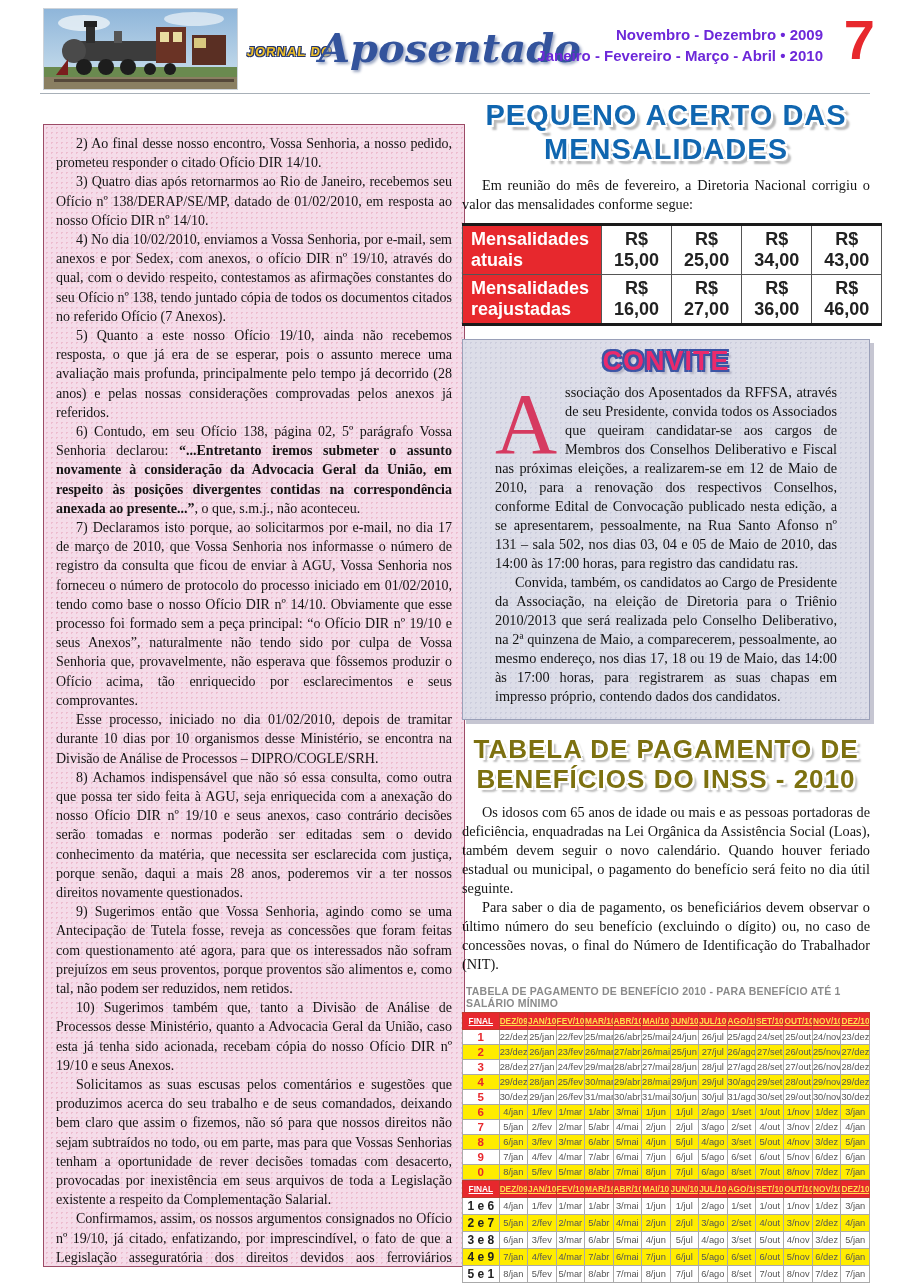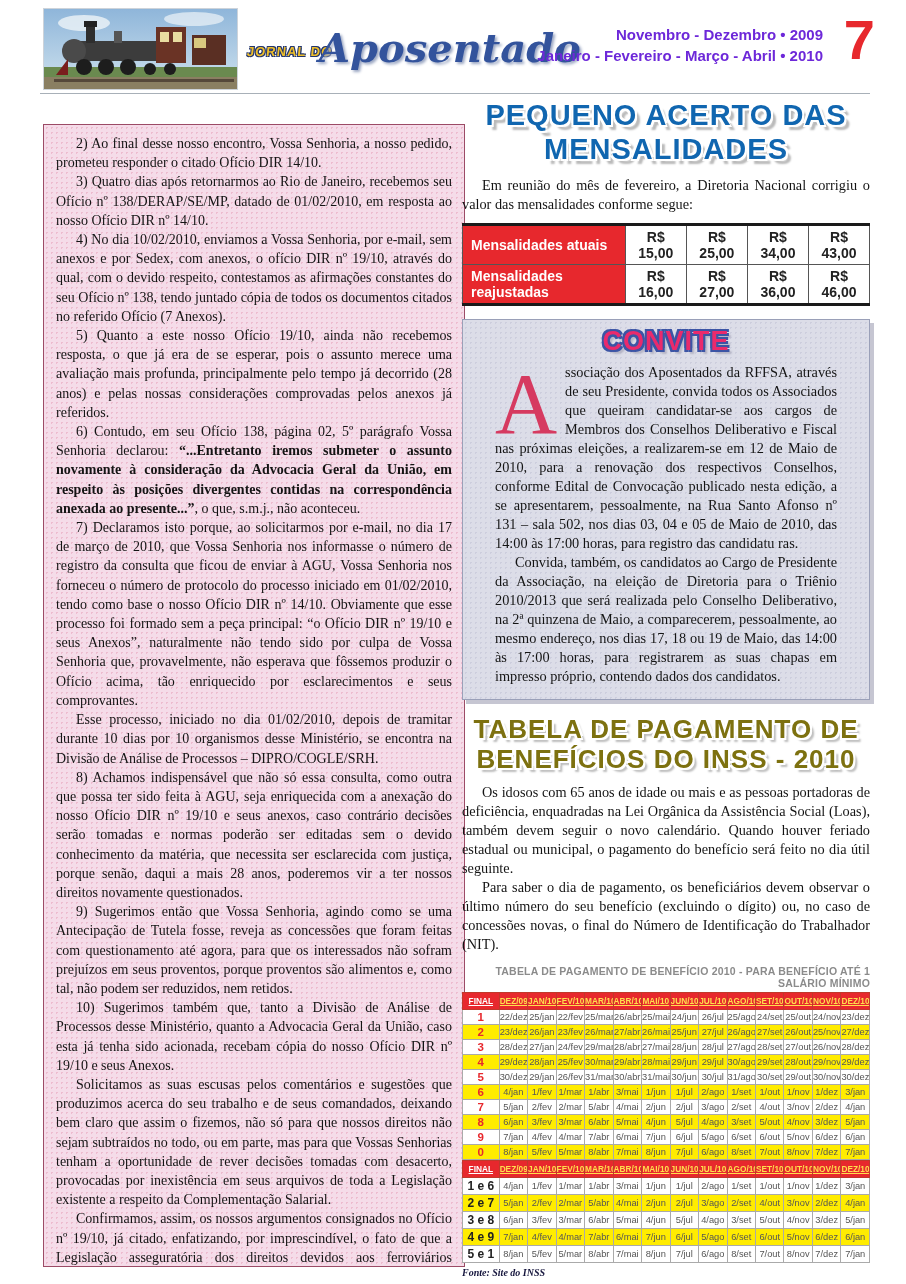--- a/index.html
+++ b/index.html
@@ -42,34 +42,34 @@
       text-shadow:-2px -2px 0 #2b2d6e,2px -2px 0 #2b2d6e,-2px 2px 0 #2b2d6e,2px 2px 0 #2b2d6e,4px 4px 2px #b98c4e;}
   .pink-title{color:#ea2a6c;font-size:27px;line-height:31px;
       text-shadow:-2px -2px 0 #3c55a5,2px -2px 0 #3c55a5,-2px 2px 0 #3c55a5,2px 2px 0 #3c55a5,4px 4px 2px #b5b5c5;}
 
   .body-text{font-size:14.3px;line-height:19px;color:#141414;text-align:justify;margin:0;}
   .body-text p{margin:0;text-indent:20px;}
 
   
   table.mensal{width:100%;border-collapse:collapse;margin-top:9px;
         border-top:3px solid #1a1a1a;border-bottom:3px solid #1a1a1a;font-family:"Liberation Sans",sans-serif;}
-  .mensal td{border:1px solid #555;font-size:14px;font-weight:bold;text-align:center;color:#222;
+  .mensal td{border:1px solid #555;font-size:18px;font-weight:bold;text-align:center;color:#222;
         padding:3px 12px;background:#fff;}
   .mensal td:first-child{background:#e7282d;color:#fff;text-align:left;padding-left:8px;width:40%;}
 
   
   .convite{margin-top:13px;background-color:#dcdde8;
         background-image:radial-gradient(rgba(160,160,190,.25) 1px, rgba(0,0,0,0) 1px);background-size:5px 5px;
         border:1px solid #9aa0b8;box-shadow:4px 4px 0 #c6c6d2;padding:6px 32px 13px;box-sizing:border-box;}
   .convite-title{margin:0 0 6px 0;}
   .dropcap{float:left;font:86px/70px "Liberation Serif",serif;color:#d63a60;margin:6px 8px 0 0;}
   .convite .body-text p + p{margin-top:0;}
 
   
-  .tbl-caption{font:bold 10.5px "Liberation Sans",sans-serif;color:#8b8b8b;margin:11px 0 3px 4px;letter-spacing:.2px;text-align:right;}
+  .tbl-caption{font:bold 10.5px "Liberation Sans",sans-serif;color:#8b8b8b;margin:11px 0 3px 4px;letter-spacing:.2px;}
   table.inss{width:100%;border-collapse:collapse;table-layout:fixed;font-family:"Liberation Sans",sans-serif;
         border:1px solid #888;}
   .inss th{background:#e7282d;color:#ffdf4d;font-size:8.3px;font-weight:bold;padding:3px 0;border:1px solid #c0392b;overflow:hidden;text-decoration:underline;}
   .inss th:first-child{color:#fff;}
   .inss td{border:1px solid #aaa;font-size:9.3px;color:#555;text-align:center;padding:1px 0;background:#fff;overflow:hidden;}
   .inss tr:nth-child(even) td{background:#ffec00;}
   .inss td:first-child{color:#e7282d;font-weight:bold;font-size:11.5px;}
   .inss col.final{width:9%;}
   table.inss2 td:first-child{color:#222;font-size:12px;}
   .fonte{font:bold italic 10px "Liberation Serif",serif;color:#14143c;margin-top:4px;}

